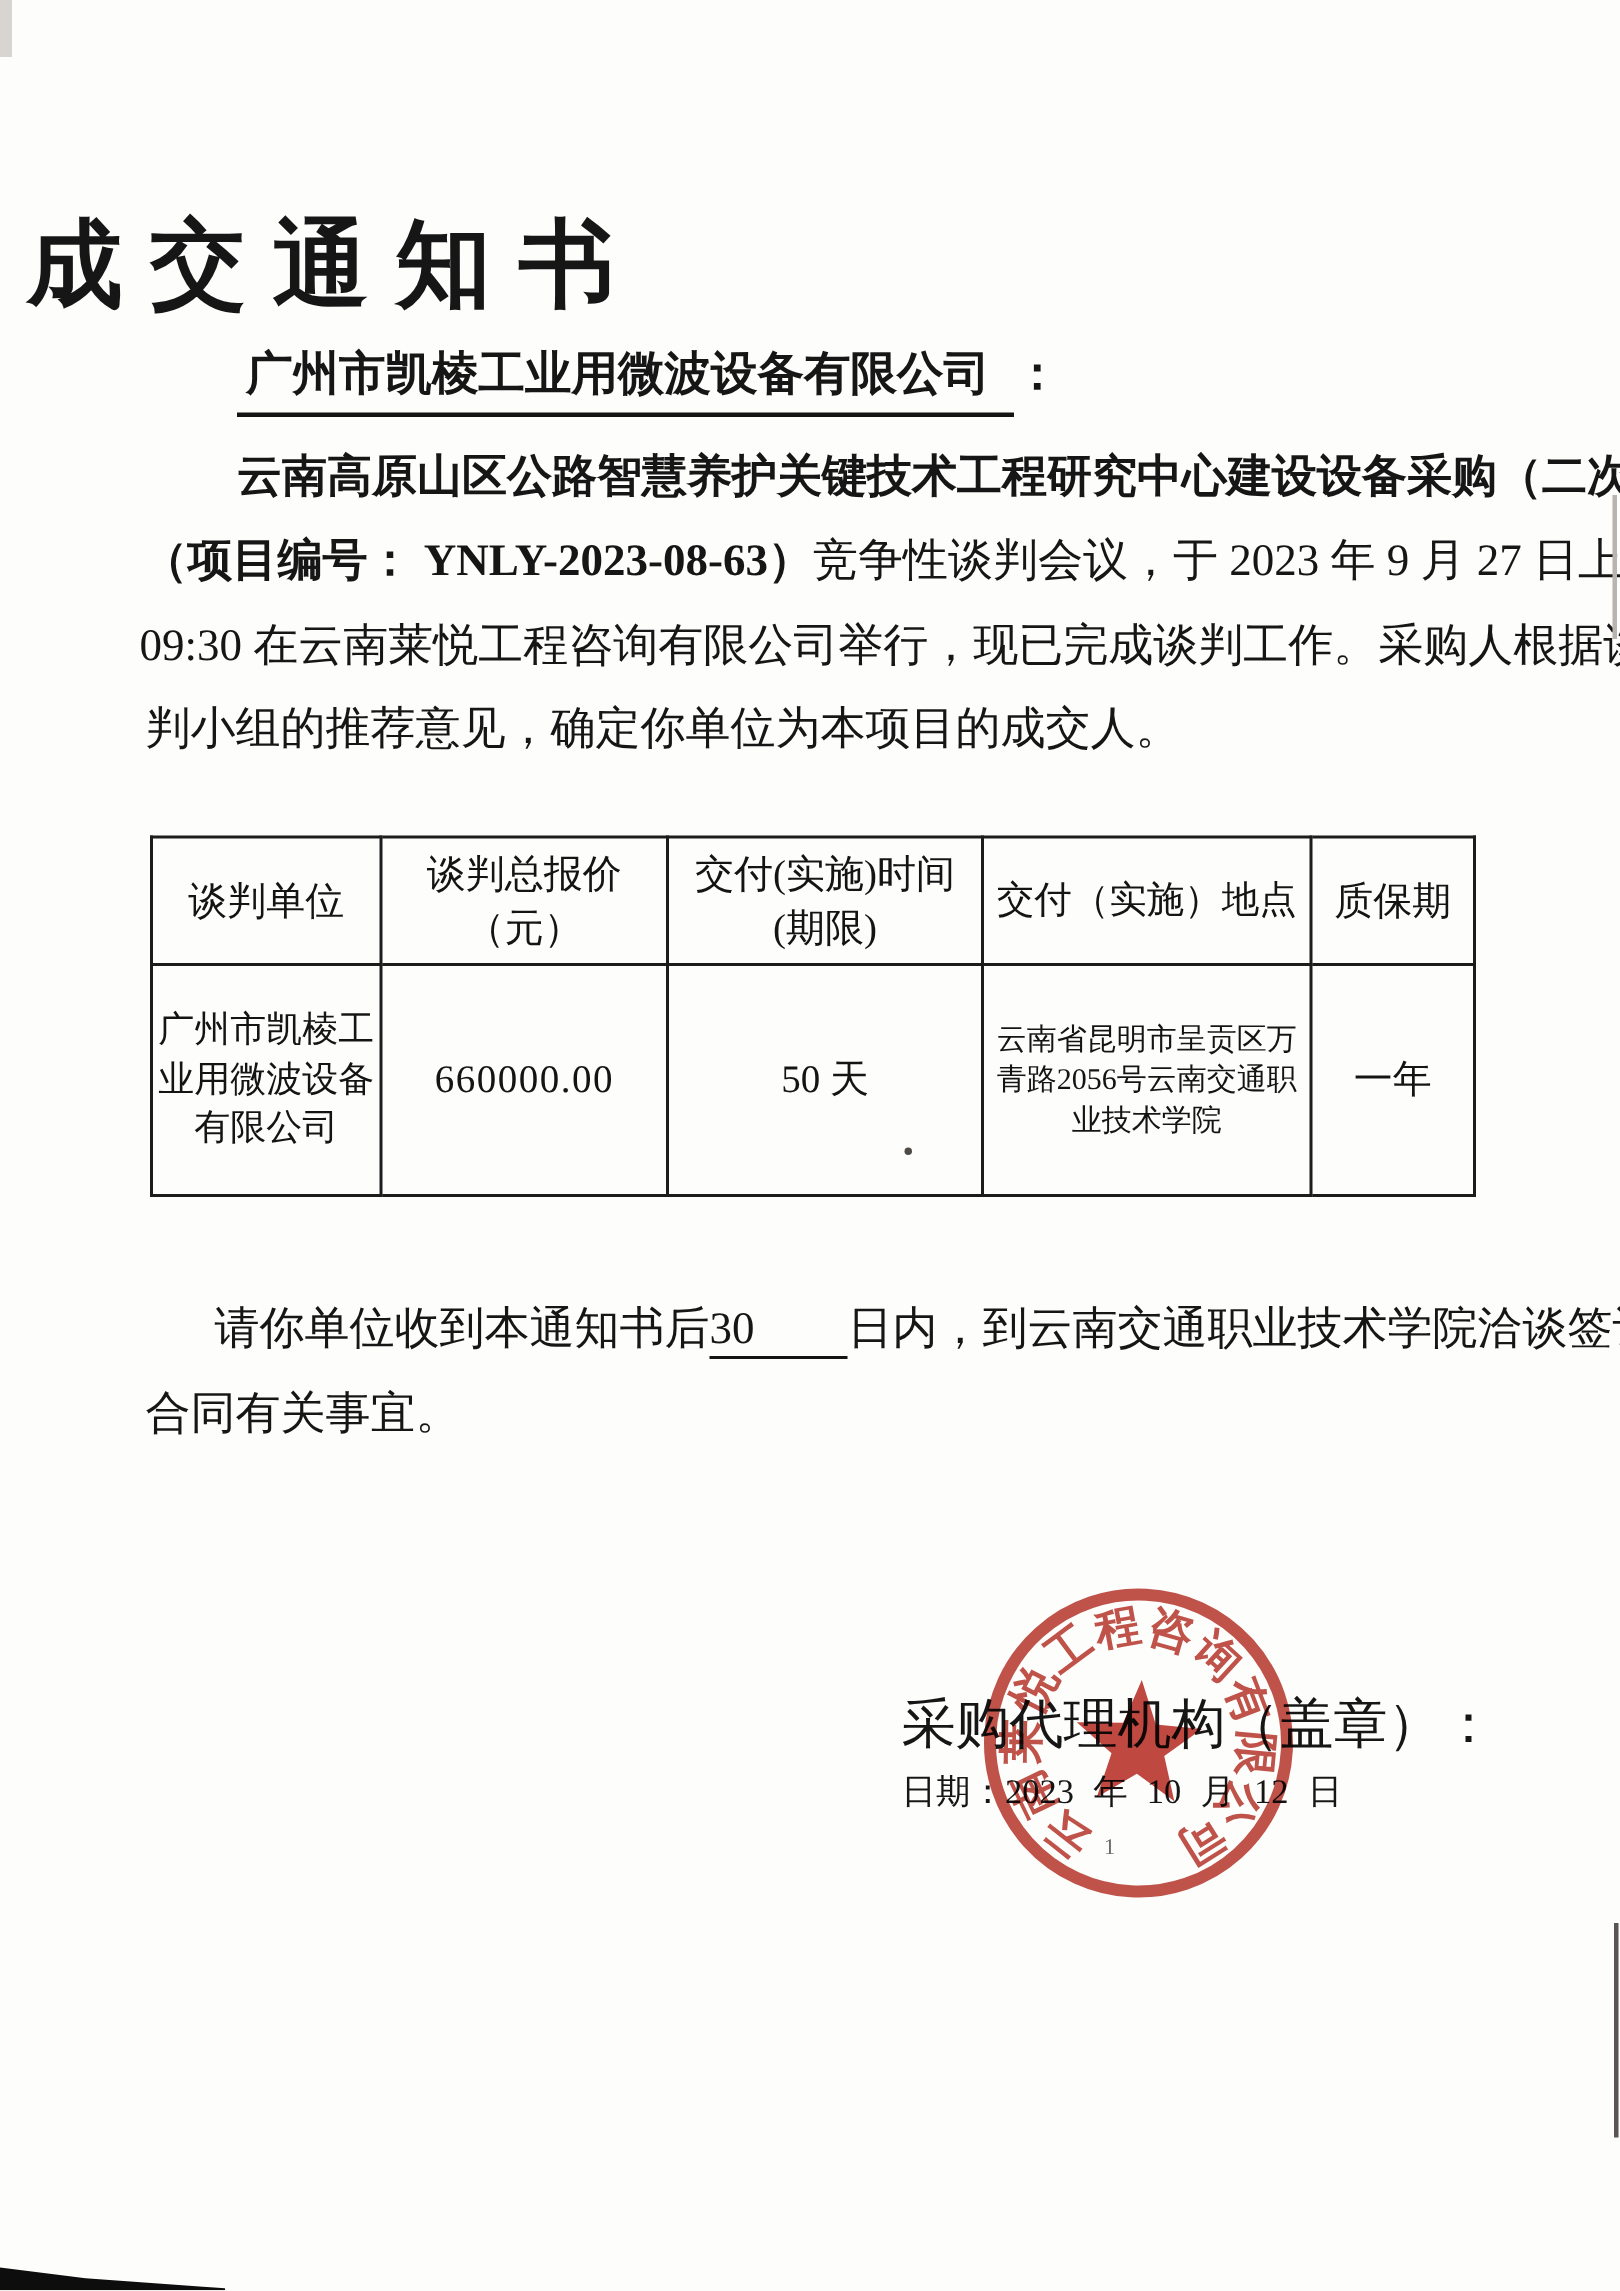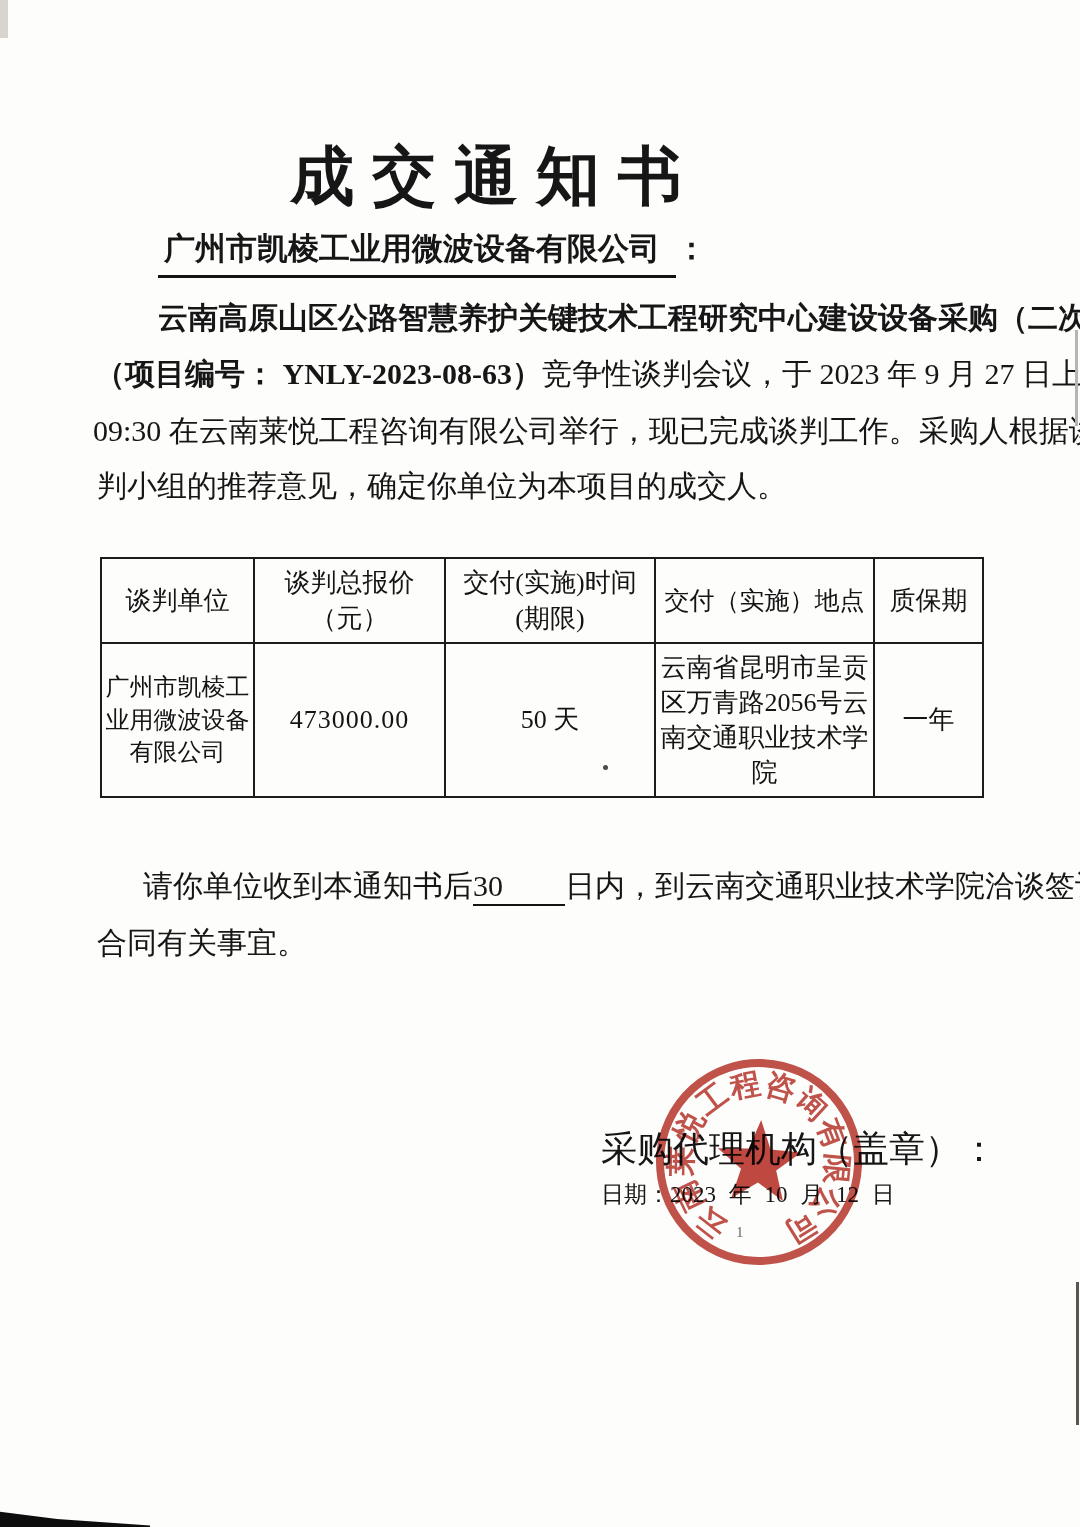--- a/index.html
+++ b/index.html
@@ -4,21 +4,21 @@
 <style>
   html,body{margin:0;padding:0;}
   body{
     width:1080px;height:1527px;position:relative;
     background:#fdfdfc;overflow:hidden;
     font-family:"Liberation Serif","DejaVu Serif",serif;
     color:#161616;
   }
   .abs{position:absolute;}
   .doc-title{
-    left:0;top:133px;width:972px;text-align:center;
+    left:0;top:133px;width:972px;
     font-size:64px;font-weight:700;letter-spacing:0.28em;
     text-indent:0.28em; 
   }
   .recipient-line{left:158px;top:228px;font-size:31px;font-weight:700;}
   .recipient-underline{
     display:inline-block;border-bottom:3px solid #141414;
     padding:0 16px 5px 6px;
   }
   .para{font-size:30px;line-height:1.45;white-space:nowrap;}
   .bold{font-weight:700;}
@@ -34,21 +34,21 @@
   }
   table.award th,table.award td{
     border:2px solid #1c1c1c;text-align:center;vertical-align:middle;
     padding:2px 3px;font-weight:400;line-height:1.35;
   }
   table.award th{height:79px;}
   table.award td{height:148px;}
   .cell-unit{font-size:24px;}
   .cell-price{font-size:26px;letter-spacing:1px;}
   .cell-days{font-size:26px;}
-  .cell-place{font-size:26px;}
+  .cell-place{font-size:20px;}
   .cell-warranty{font-size:26px;}
   .hdr-place{white-space:nowrap;font-size:25px;}
 
   .closing1{left:143px;top:864px;}
   .closing2{left:97px;top:921px;}
   .blank-fill{
     display:inline-block;min-width:92px;text-align:left;
     border-bottom:2px solid #141414;line-height:1.15;
   }
 
@@ -104,21 +104,21 @@
   <tbody>
       <tr>
     <th>谈判单位</th>
     <th>谈判总报价（元）</th>
     <th>交付(实施)时间(期限)</th>
     <th class="hdr-place">交付（实施）地点</th>
     <th>质保期</th>
   </tr>
   <tr>
     <td class="cell-unit">广州市凯棱工业用微波设备有限公司</td>
-    <td class="cell-price">473000.00</td>
+    <td class="cell-price">660000.00</td>
     <td class="cell-days">50 天</td>
     <td class="cell-place">云南省昆明市呈贡区万青路2056号云南交通职业技术学院</td>
     <td class="cell-warranty">一年</td>
   </tr>
 </tbody>
   </table>
 
 <div class="abs para closing1">
   <span>请你单位收到本通知书后</span><span class="blank-fill">30</span><span>日内，到云南交通职业技术学院洽谈签订</span>
 </div>

